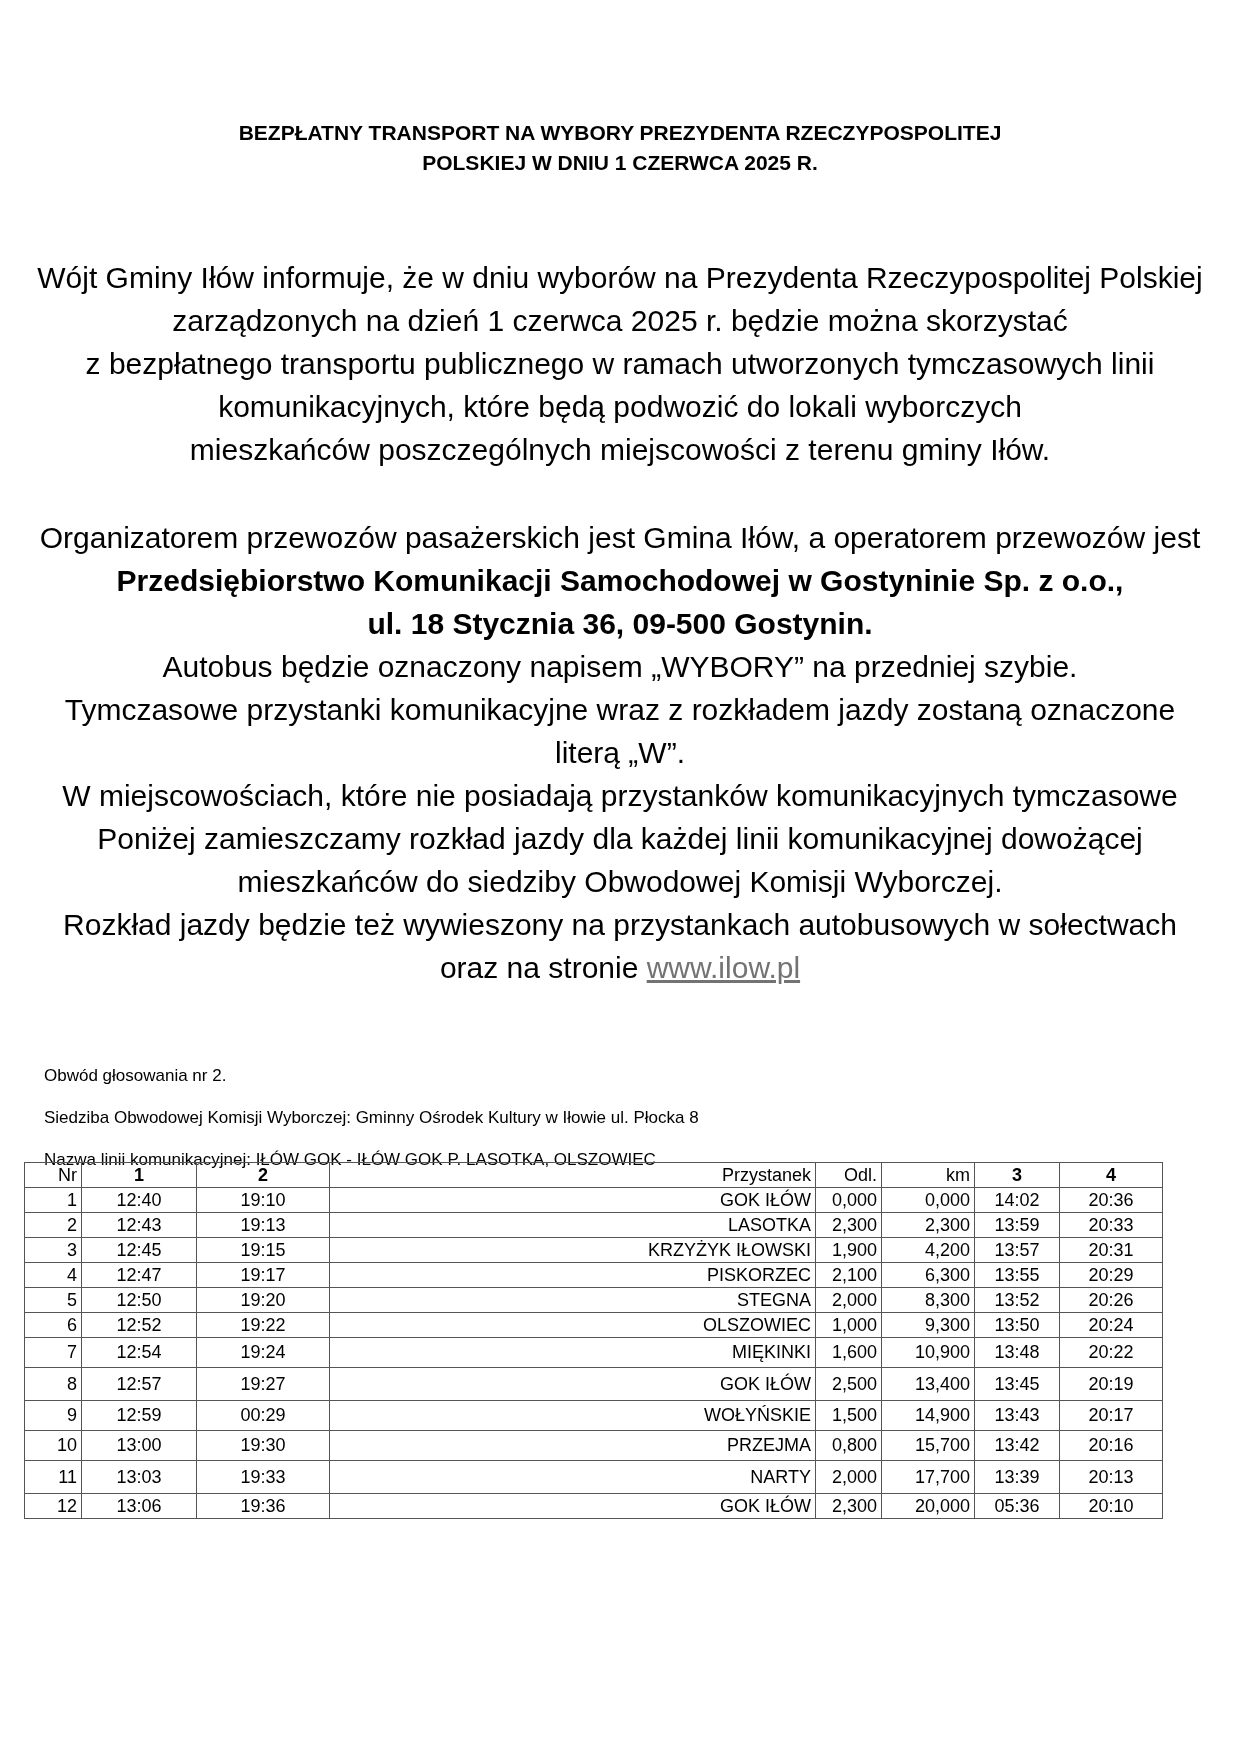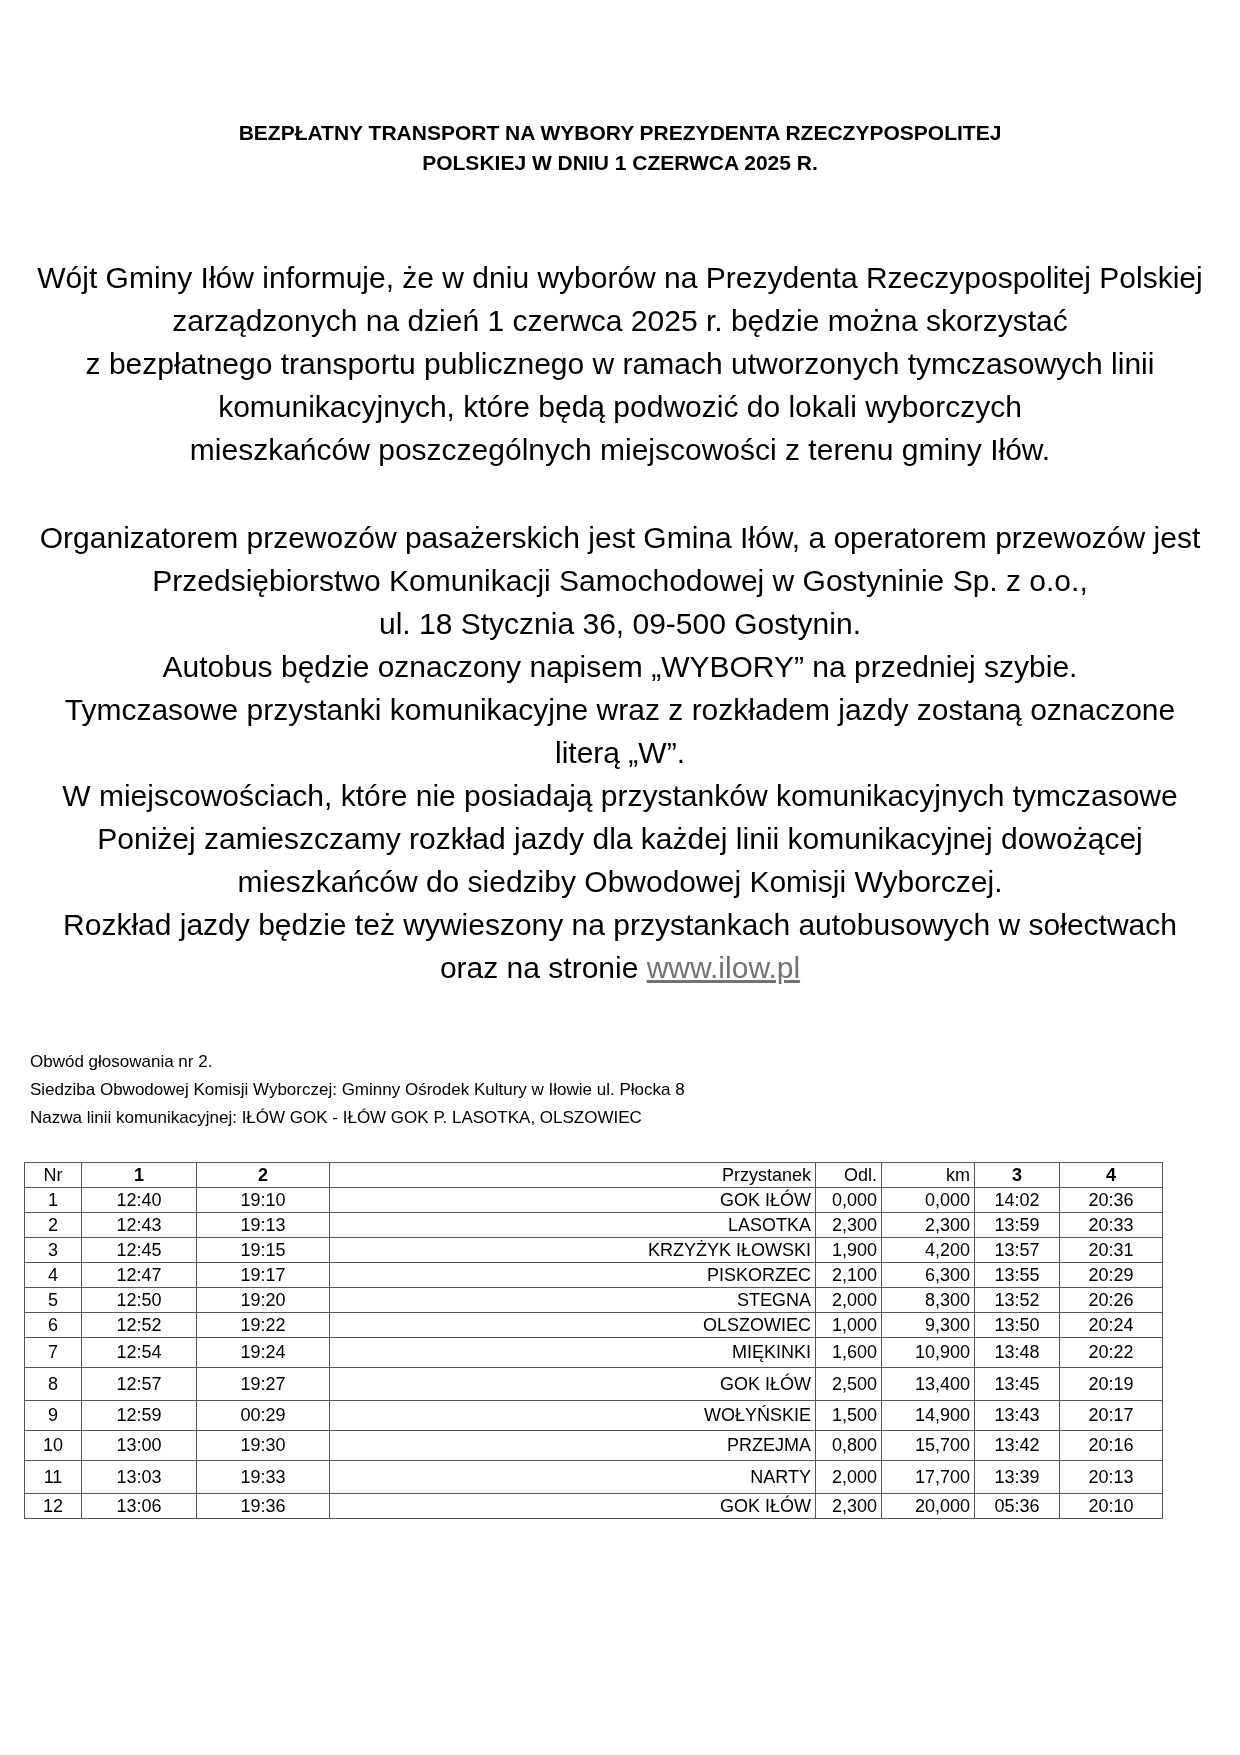--- a/index.html
+++ b/index.html
@@ -3,30 +3,30 @@
 <meta charset="utf-8">
 <style>
   html, body { margin: 0; padding: 0; background: #ffffff; }
   body { width: 1240px; height: 1755px; position: relative; overflow: hidden;
          font-family: "Liberation Sans", sans-serif; color: #000; }
   .title { position: absolute; left: 0; top: 118px; width: 1240px; text-align: center;
            font-weight: bold; font-size: 21px; line-height: 30px; }
   .para { position: absolute; left: 0; width: 1240px; text-align: center;
           font-size: 30px; line-height: 43px; }
   .para p { margin: 0; }
-  .para .b { font-weight: normal; }
+  .para .b { font-weight: bold; }
   a.link { color: #737373; text-decoration: underline; }
   .meta { position: absolute; left: 30px; top: 1048px; font-size: 17px; line-height: 28px; }
-  .meta p { margin: 0; }
+  .meta p { margin: 14px; }
   table.tt { position: absolute; left: 24px; top: 1162px; border-collapse: collapse;
              font-size: 18px; }
   table.tt td, table.tt th { border: 1.5px solid #555; padding: 0 4px; font-weight: normal;
              white-space: nowrap; }
   table.tt th.bold { font-weight: bold; text-align: center; }
-  .c-nr { width: 48px; text-align: center; margin-top: 32px; }
+  .c-nr { width: 48px; text-align: right; margin-top: 32px; }
   .c-t1 { width: 106px; text-align: center; }
   .c-t2 { width: 124px; text-align: center; }
   .c-stop { width: 477px; text-align: right; }
   .c-odl { width: 57px; text-align: right; }
   .c-km { width: 84px; text-align: right; }
   .c-t3 { width: 76px; text-align: center; }
   .c-t4 { width: 94px; text-align: center; }
   tr.h26 td, tr.h26 th { height: 24px; }
   tr.h31 td { height: 29px; }
   tr.h34 td { height: 32px; }

